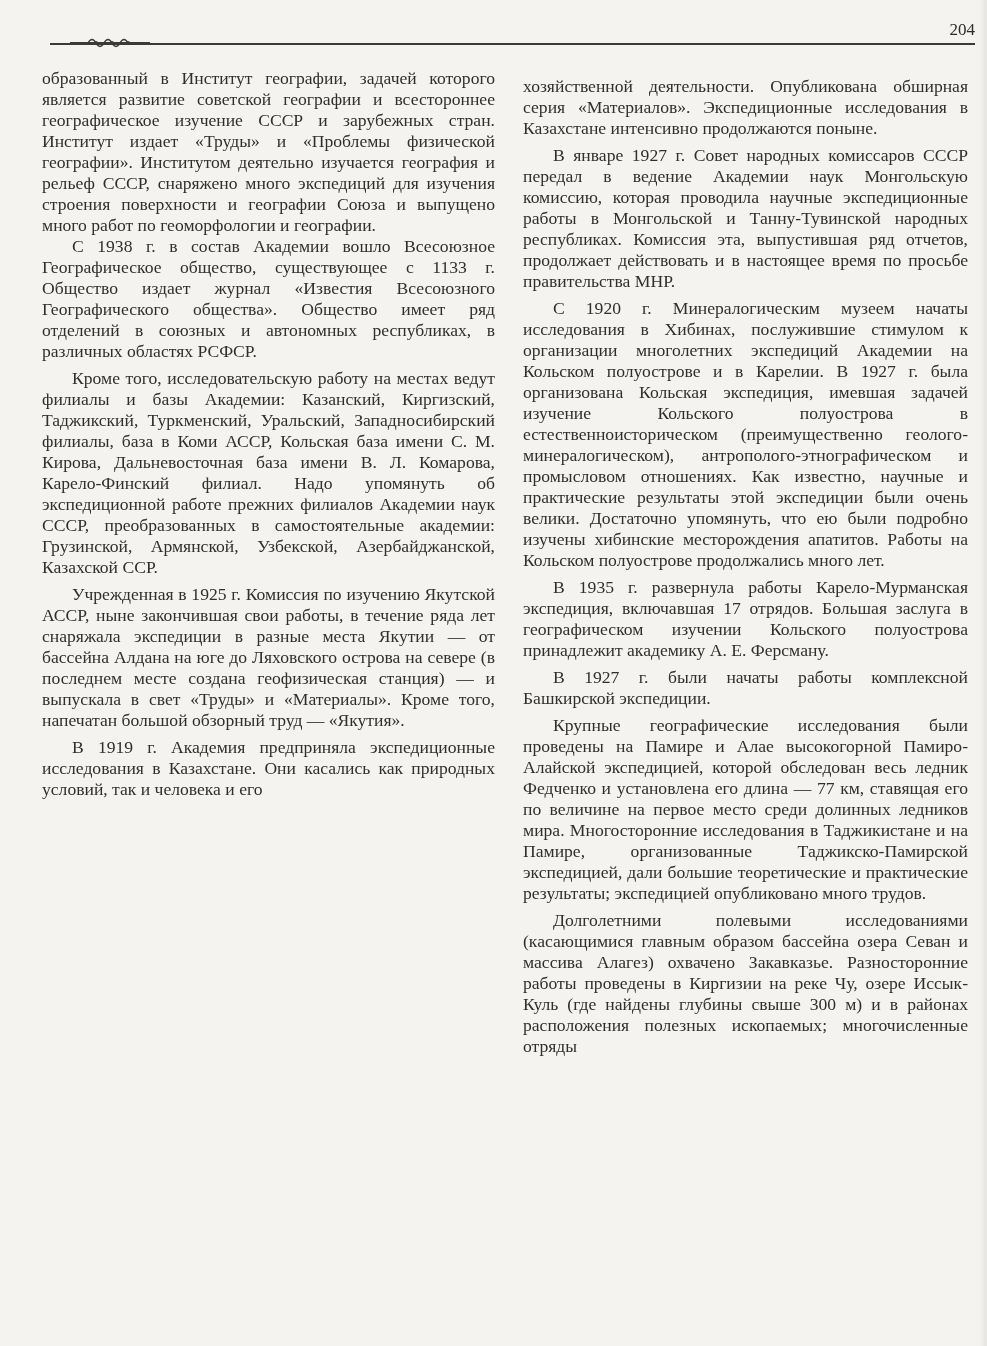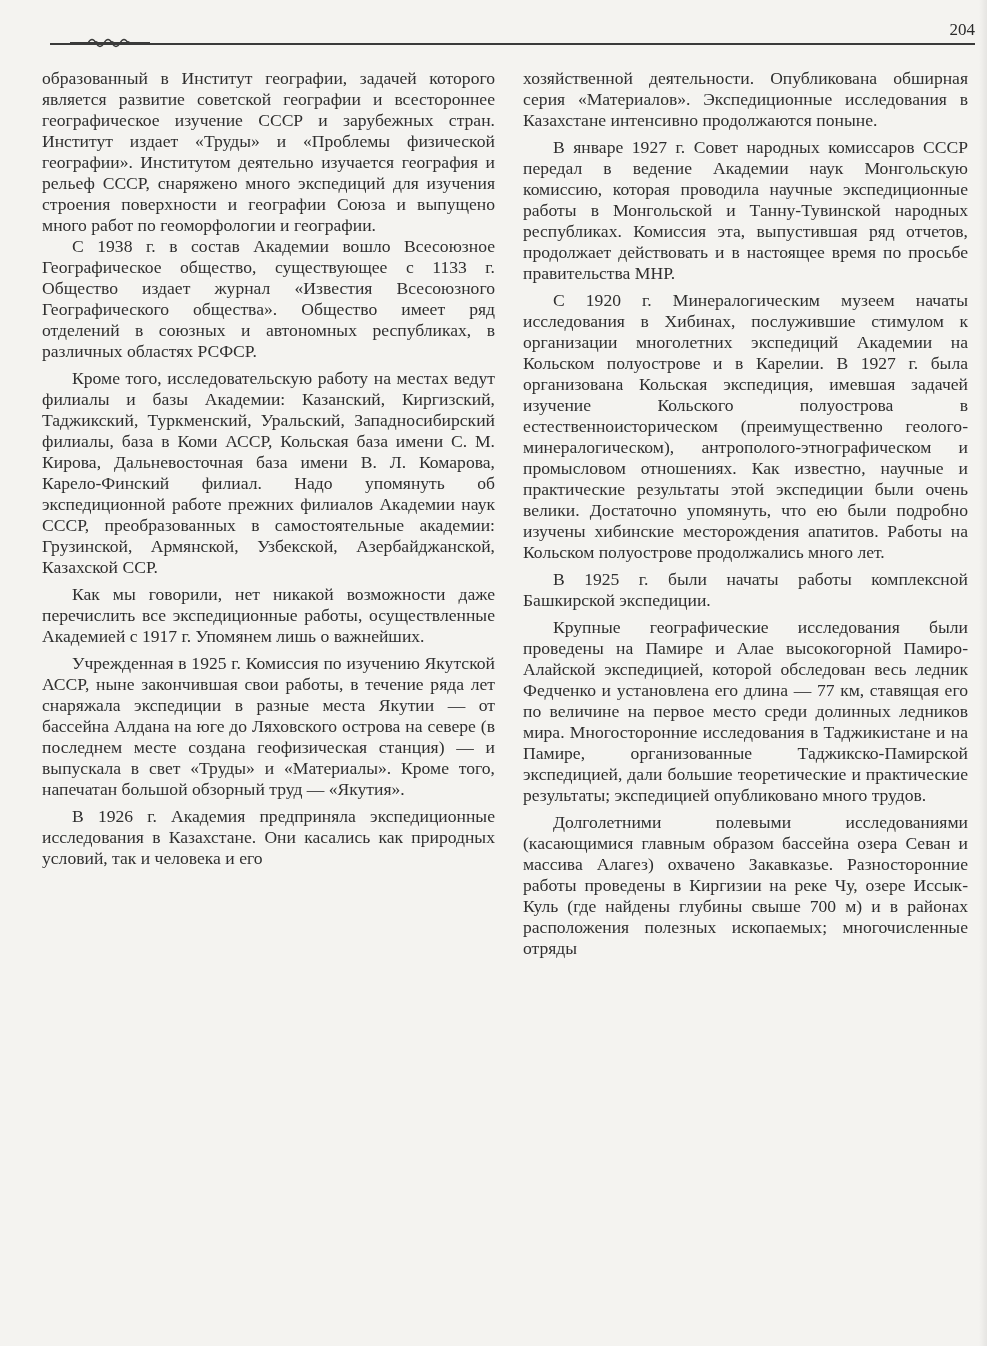--- a/index.html
+++ b/index.html
@@ -63,21 +63,21 @@
     }
     .column {
       position: absolute;
       top: 68px;
       font-size: 17.6px;
       line-height: 21px;
       text-align: justify;
       hyphens: manual;
     }
     .col-left { left: 42px; width: 453px; }
-    .col-right { left: 523px; width: 445px; }
+    .col-right { left: 523px; width: 445px; margin-top: 8px; }
     .para {
       margin: 0;
       text-indent: 30px;
     }
     .para.cont { text-indent: 0; }
     .para.gap { margin-top: 6px; }
   </style>
 </head>
 <body>
 
@@ -92,25 +92,25 @@
     <circle cx="58" cy="11" r="2" fill="#3a3a3a"></circle>
   </svg>
   <div class="header-page">204</div>
   <div class="header-rule"></div>
 </div>
 
 <div class="column col-left">
   <p class="para cont">образованный в Институт географии, задачей которого является развитие советской географии и всестороннее географическое изучение СССР и зарубежных стран. Институт издает «Труды» и «Проблемы физической географии». Институтом деятельно изучается география и рельеф СССР, снаряжено много экспедиций для изучения строения поверхности и географии Союза и выпущено много работ по геоморфологии и географии.</p>
   <p class="para">С 1938 г. в состав Академии вошло Всесоюзное Географическое общество, существующее с 1133 г. Общество издает журнал «Известия Всесоюзного Географического общества». Общество имеет ряд отделений в союзных и автономных республиках, в различных областях РСФСР.</p>
   <p class="para gap">Кроме того, исследовательскую работу на местах ведут филиалы и базы Академии: Казанский, Киргизский, Таджикский, Туркменский, Уральский, Западносибирский филиалы, база в Коми АССР, Кольская база имени С. М. Кирова, Дальневосточная база имени В. Л. Комарова, Карело-Финский филиал. Надо упомянуть об экспедиционной работе прежних филиалов Академии наук СССР, преобразованных в самостоятельные академии: Грузинской, Армянской, Узбекской, Азербайджанской, Казахской ССР.</p>
-  <p class="para gap">Как мы говорили, нет никакой возможности даже перечислить все экспедиционные работы, осуществленные Академией с 1917 г. Упомянем лишь о важнейших.</p>
   <p class="para gap">Учрежденная в 1925 г. Комиссия по изучению Якутской АССР, ныне закончившая свои работы, в течение ряда лет снаряжала экспедиции в разные места Якутии — от бассейна Алдана на юге до Ляховского острова на севере (в последнем месте создана геофизическая станция) — и выпускала в свет «Труды» и «Материалы». Кроме того, напечатан большой обзорный труд — «Якутия».</p>
-  <p class="para gap">В 1926 г. Академия предприняла экспедиционные исследования в Казахстане. Они касались как природных условий, так и человека и его</p>
+  <p class="para gap">В 1919 г. Академия предприняла экспедиционные исследования в Казахстане. Они касались как природных условий, так и человека и его</p>
 </div>
 
 <div class="column col-right">
   <p class="para cont">хозяйственной деятельности. Опубликована обширная серия «Материалов». Экспедиционные исследования в Казахстане интенсивно продолжаются поныне.</p>
   <p class="para gap">В январе 1927 г. Совет народных комиссаров СССР передал в ведение Академии наук Монгольскую комиссию, которая проводила научные экспедиционные работы в Монгольской и Танну-Тувинской народных республиках. Комиссия эта, выпустившая ряд отчетов, продолжает действовать и в настоящее время по просьбе правительства МНР.</p>
   <p class="para gap">С 1920 г. Минералогическим музеем начаты исследования в Хибинах, послужившие стимулом к организации многолетних экспедиций Академии на Кольском полуострове и в Карелии. В 1927 г. была организована Кольская экспедиция, имевшая задачей изучение Кольского полуострова в естественноисторическом (преимущественно геолого-минералогическом), антрополого-этнографическом и промысловом отношениях. Как известно, научные и практические результаты этой экспедиции были очень велики. Достаточно упомянуть, что ею были подробно изучены хибинские месторождения апатитов. Работы на Кольском полуострове продолжались много лет.</p>
-  <p class="para gap">В 1925 г. были начаты работы комплексной Башкирской экспедиции.</p>
+  <p class="para gap">В 1935 г. развернула работы Карело-Мурманская экспедиция, включавшая 17 отрядов. Большая заслуга в географическом изучении Кольского полуострова принадлежит академику А. Е. Ферсману.</p>
+  <p class="para gap">В 1927 г. были начаты работы комплексной Башкирской экспедиции.</p>
   <p class="para gap">Крупные географические исследования были проведены на Памире и Алае высокогорной Памиро-Алайской экспедицией, которой обследован весь ледник Федченко и установлена его длина — 77 км, ставящая его по величине на первое место среди долинных ледников мира. Многосторонние исследования в Таджикистане и на Памире, организованные Таджикско-Памирской экспедицией, дали большие теоретические и практические результаты; экспедицией опубликовано много трудов.</p>
-  <p class="para gap">Долголетними полевыми исследованиями (касающимися главным образом бассейна озера Севан и массива Алагез) охвачено Закавказье. Разносторонние работы проведены в Киргизии на реке Чу, озере Иссык-Куль (где найдены глубины свыше 700 м) и в районах расположения полезных ископаемых; многочисленные отряды</p>
+  <p class="para gap">Долголетними полевыми исследованиями (касающимися главным образом бассейна озера Севан и массива Алагез) охвачено Закавказье. Разносторонние работы проведены в Киргизии на реке Чу, озере Иссык-Куль (где найдены глубины свыше 300 м) и в районах расположения полезных ископаемых; многочисленные отряды</p>
 </div>
 
 </body></html>

